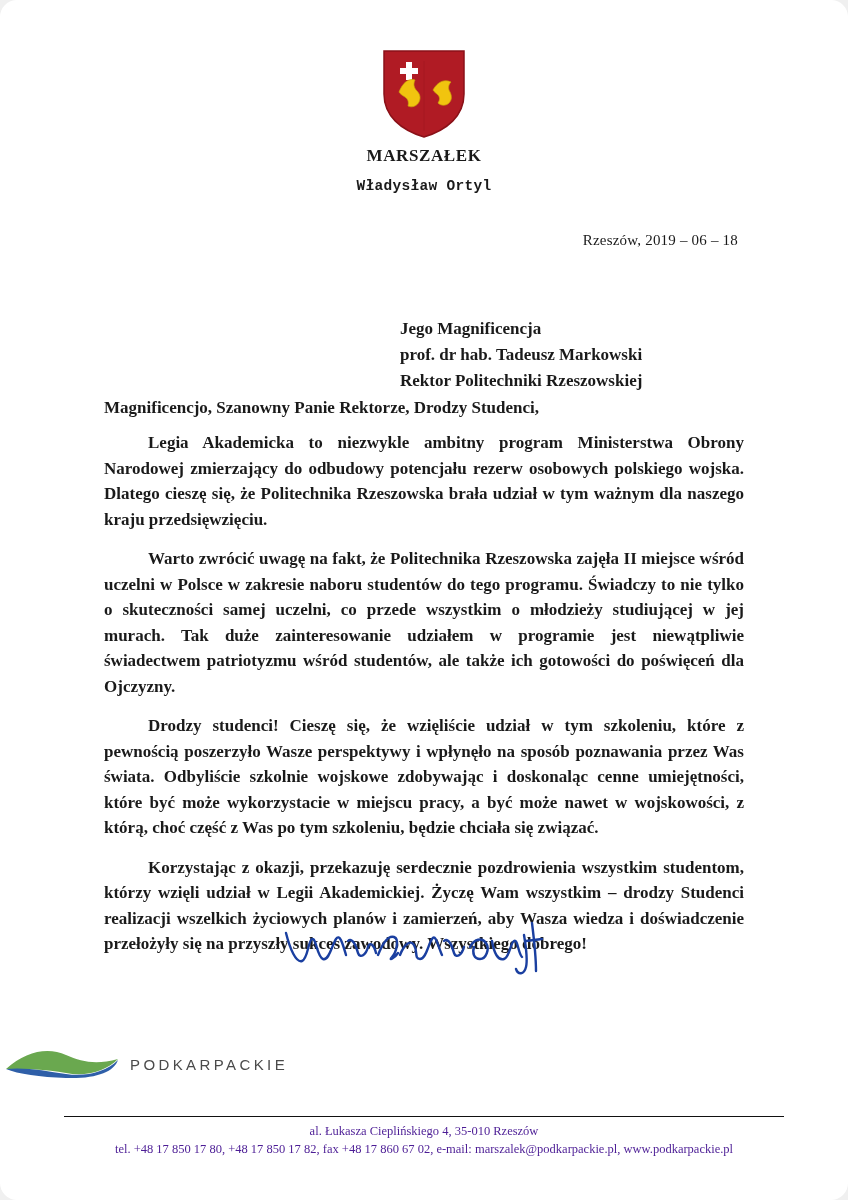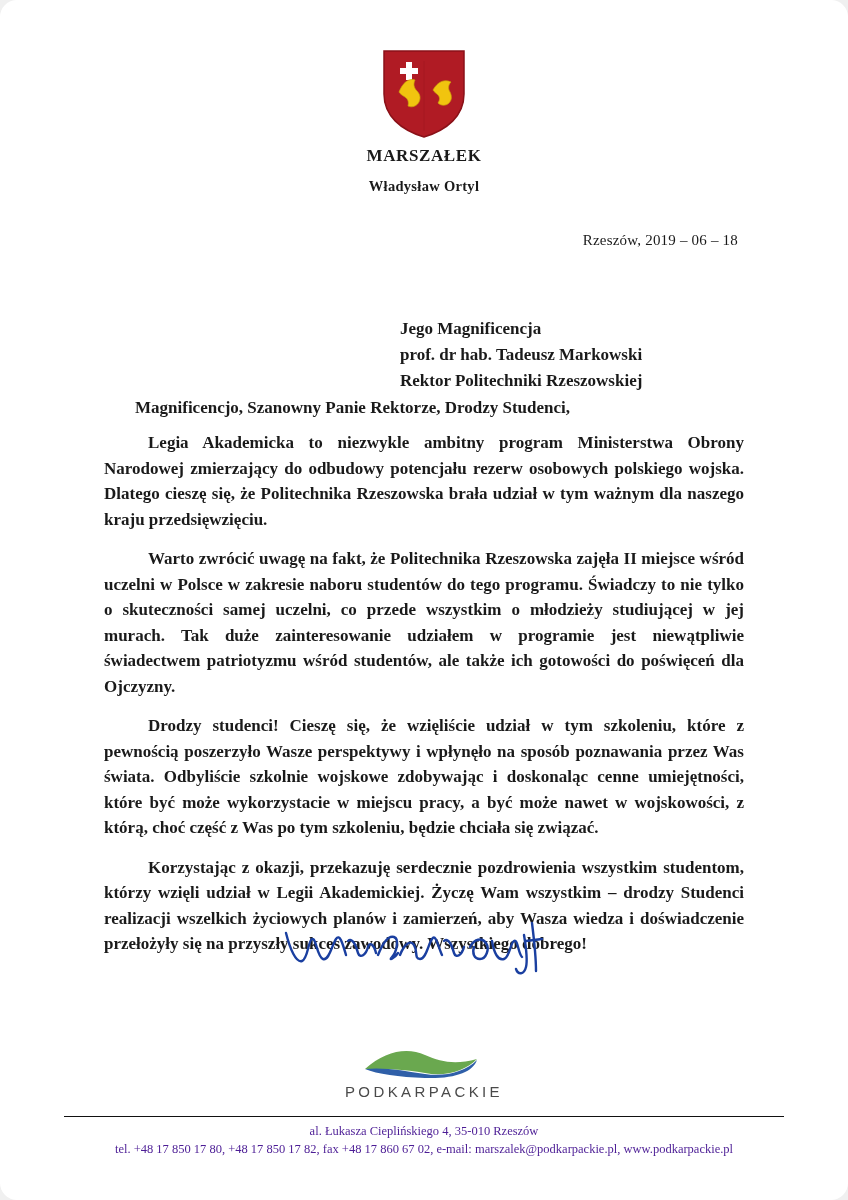--- a/index.html
+++ b/index.html
@@ -45,21 +45,21 @@
   .header .line1,
   .header .line2 {
     font-family: "Liberation Serif", serif;
     font-weight: bold;
     font-size: 17px;
     letter-spacing: 0.6px;
     line-height: 21px;
   }
   .header .person {
     margin-top: 12px;
-    font-family: Liberation Serif, serif;
+    font-family: Liberation Mono, monospace;
     font-weight: bold;
     font-size: 14.5px;
     letter-spacing: 0.3px;
     text-align: center;
   }
 
   
   .date {
     position: absolute;
     top: 232px;
@@ -78,21 +78,20 @@
     line-height: 26px;
   }
 
   
   .salutation {
     position: absolute;
     top: 398px;
     left: 104px;
     font-weight: bold;
     font-size: 17px;
-    margin-left: 31px;
   }
   .body {
     position: absolute;
     top: 430px;
     left: 104px;
     width: 640px;
     font-size: 17px;
     line-height: 25.5px;
     text-align: justify;
   }
@@ -123,21 +122,21 @@
   }
   .signature svg { display: block; }
 
   
   .logo-wrap {
     position: absolute;
     top: 1045px;
     left: 0;
     width: 100%;
     display: flex;
-    flex-direction: column;
+    flex-direction: row;
     align-items: center;
   }
   .logo-mark { display: block; }
   .logo-text {
     margin-top: 4px;
     font-family: "Liberation Sans", sans-serif;
     font-size: 15px;
     letter-spacing: 3.4px;
     color: #4a4a4a;
   }

